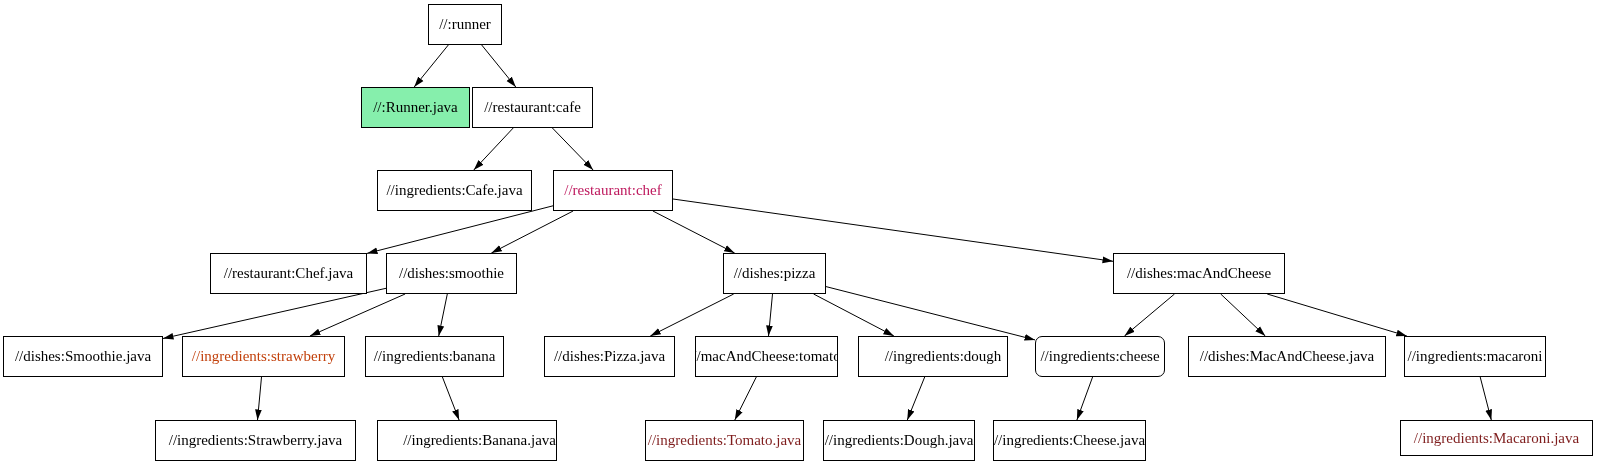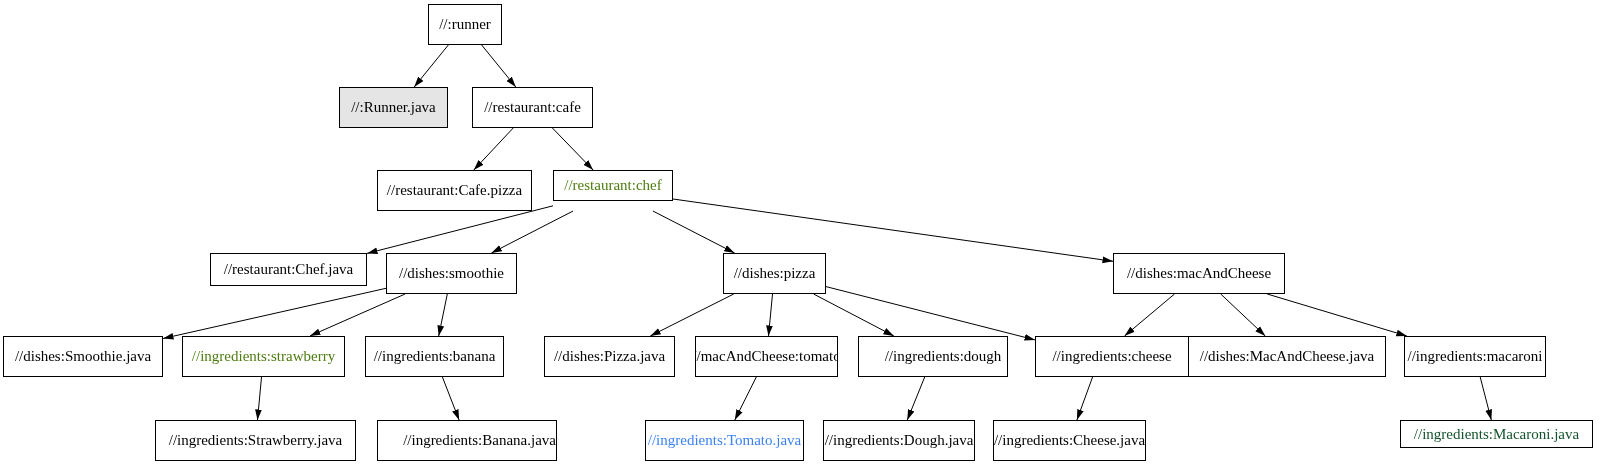--- a/index.html
+++ b/index.html
@@ -72,83 +72,83 @@
         <line x1="756.3" y1="377.0" x2="734.8" y2="420.0" stroke="#000000" stroke-width="1" marker-end="url(#arrowhead)"></line>
         <line x1="924.7" y1="377.0" x2="907.3" y2="420.0" stroke="#000000" stroke-width="1" marker-end="url(#arrowhead)"></line>
         <line x1="1092.6" y1="377.0" x2="1076.9" y2="420.0" stroke="#000000" stroke-width="1" marker-end="url(#arrowhead)"></line>
         <line x1="1480.2" y1="377.0" x2="1491.3" y2="420.0" stroke="#000000" stroke-width="1" marker-end="url(#arrowhead)"></line>
       </g>
   </svg>
   <div id="nodes-layer">
       <div class="graph-node" style="left: 428px; top: 4px; width: 74px; height: 41px; background: rgb(255, 255, 255); border-color: rgb(0, 0, 0); color: rgb(0, 0, 0);">
     <span class="node-label">//:runner</span>
   </div>
-      <div class="graph-node" style="left: 339px; top: 87px; width: 109px; height: 41px; background: #e5e5e5; border-color: rgb(0, 0, 0); color: rgb(0, 0, 0);">
+      <div class="graph-node" style="left: 361px; top: 87px; width: 109px; height: 41px; background: #86efac; border-color: rgb(0, 0, 0); color: rgb(0, 0, 0);">
     <span class="node-label">//:Runner.java</span>
   </div>
       <div class="graph-node" style="left: 472px; top: 87px; width: 121px; height: 41px; background: rgb(255, 255, 255); border-color: rgb(0, 0, 0); color: rgb(0, 0, 0);">
     <span class="node-label">//restaurant:cafe</span>
   </div>
       <div class="graph-node" style="left: 377px; top: 170px; width: 155px; height: 41px; background: rgb(255, 255, 255); border-color: rgb(0, 0, 0); color: rgb(0, 0, 0);">
-    <span class="node-label">//restaurant:Cafe.pizza</span>
+    <span class="node-label">//ingredients:Cafe.java</span>
   </div>
-      <div class="graph-node" style="left: 553px; top: 170px; width: 120px; height: 31px; background: rgb(255, 255, 255); border-color: rgb(0, 0, 0); color: #4d7c0f;">
+      <div class="graph-node" style="left: 553px; top: 170px; width: 120px; height: 41px; background: rgb(255, 255, 255); border-color: rgb(0, 0, 0); color: #be185d;">
     <span class="node-label">//restaurant:chef</span>
   </div>
-      <div class="graph-node" style="left: 210px; top: 253px; width: 157px; height: 33px; background: rgb(255, 255, 255); border-color: rgb(0, 0, 0); color: rgb(0, 0, 0);">
+      <div class="graph-node" style="left: 210px; top: 253px; width: 157px; height: 41px; background: rgb(255, 255, 255); border-color: rgb(0, 0, 0); color: rgb(0, 0, 0);">
     <span class="node-label">//restaurant:Chef.java</span>
   </div>
       <div class="graph-node" style="left: 386px; top: 253px; width: 131px; height: 41px; background: rgb(255, 255, 255); border-color: rgb(0, 0, 0); color: rgb(0, 0, 0);">
     <span class="node-label">//dishes:smoothie</span>
   </div>
       <div class="graph-node" style="left: 723px; top: 253px; width: 103px; height: 41px; background: rgb(255, 255, 255); border-color: rgb(0, 0, 0); color: rgb(0, 0, 0);">
     <span class="node-label">//dishes:pizza</span>
   </div>
       <div class="graph-node" style="left: 1113px; top: 253px; width: 172px; height: 41px; background: rgb(255, 255, 255); border-color: rgb(0, 0, 0); color: rgb(0, 0, 0);">
     <span class="node-label">//dishes:macAndCheese</span>
   </div>
       <div class="graph-node" style="left: 3px; top: 336px; width: 160px; height: 41px; background: rgb(255, 255, 255); border-color: rgb(0, 0, 0); color: rgb(0, 0, 0);">
     <span class="node-label">//dishes:Smoothie.java</span>
   </div>
-      <div class="graph-node" style="left: 182px; top: 336px; width: 163px; height: 41px; background: rgb(255, 255, 255); border-color: rgb(0, 0, 0); color: #4d7c0f;">
+      <div class="graph-node" style="left: 182px; top: 336px; width: 163px; height: 41px; background: rgb(255, 255, 255); border-color: rgb(0, 0, 0); color: #c2410c;">
     <span class="node-label">//ingredients:strawberry</span>
   </div>
       <div class="graph-node" style="left: 365px; top: 336px; width: 139px; height: 41px; background: rgb(255, 255, 255); border-color: rgb(0, 0, 0); color: rgb(0, 0, 0);">
     <span class="node-label">//ingredients:banana</span>
   </div>
       <div class="graph-node" style="left: 544px; top: 336px; width: 131px; height: 41px; background: rgb(255, 255, 255); border-color: rgb(0, 0, 0); color: rgb(0, 0, 0);">
     <span class="node-label">//dishes:Pizza.java</span>
   </div>
       <div class="graph-node" style="left: 695px; top: 336px; width: 143px; height: 41px; background: rgb(255, 255, 255); border-color: rgb(0, 0, 0); color: rgb(0, 0, 0);">
     <span class="node-label">//macAndCheese:tomato</span>
   </div>
       <div class="graph-node" style="left: 858px; top: 336px; width: 150px; height: 41px; background: rgb(255, 255, 255); border-color: rgb(0, 0, 0); color: rgb(0, 0, 0); padding-left: 20px;">
     <span class="node-label">//ingredients:dough</span>
   </div>
-      <div class="graph-node" style="left: 1035px; top: 336px; width: 154px; height: 41px; background: rgb(255, 255, 255); border-color: rgb(0, 0, 0); color: rgb(0, 0, 0);">
+      <div class="graph-node" style="left: 1035px; top: 336px; width: 130px; height: 41px; background: rgb(255, 255, 255); border-color: rgb(0, 0, 0); color: rgb(0, 0, 0); border-radius: 7px;">
     <span class="node-label">//ingredients:cheese</span>
   </div>
       <div class="graph-node" style="left: 1188px; top: 336px; width: 198px; height: 41px; background: rgb(255, 255, 255); border-color: rgb(0, 0, 0); color: rgb(0, 0, 0);">
     <span class="node-label">//dishes:MacAndCheese.java</span>
   </div>
       <div class="graph-node" style="left: 1404px; top: 336px; width: 142px; height: 41px; background: rgb(255, 255, 255); border-color: rgb(0, 0, 0); color: rgb(0, 0, 0);">
     <span class="node-label">//ingredients:macaroni</span>
   </div>
       <div class="graph-node" style="left: 155px; top: 420px; width: 201px; height: 41px; background: rgb(255, 255, 255); border-color: rgb(0, 0, 0); color: rgb(0, 0, 0);">
     <span class="node-label">//ingredients:Strawberry.java</span>
   </div>
       <div class="graph-node" style="left: 377px; top: 420px; width: 180px; height: 41px; background: rgb(255, 255, 255); border-color: rgb(0, 0, 0); color: rgb(0, 0, 0); justify-content: flex-end;">
     <span class="node-label">//ingredients:Banana.java</span>
   </div>
-      <div class="graph-node" style="left: 645px; top: 420px; width: 159px; height: 41px; background: rgb(255, 255, 255); border-color: rgb(0, 0, 0); color: #3b82f6;">
+      <div class="graph-node" style="left: 645px; top: 420px; width: 159px; height: 41px; background: rgb(255, 255, 255); border-color: rgb(0, 0, 0); color: #7f1d1d;">
     <span class="node-label">//ingredients:Tomato.java</span>
   </div>
       <div class="graph-node" style="left: 823px; top: 420px; width: 152px; height: 41px; background: rgb(255, 255, 255); border-color: rgb(0, 0, 0); color: rgb(0, 0, 0);">
     <span class="node-label">//ingredients:Dough.java</span>
   </div>
       <div class="graph-node" style="left: 993px; top: 420px; width: 153px; height: 41px; background: rgb(255, 255, 255); border-color: rgb(0, 0, 0); color: rgb(0, 0, 0);">
     <span class="node-label">//ingredients:Cheese.java</span>
   </div>
-      <div class="graph-node" style="left: 1400px; top: 420px; width: 193px; height: 28px; background: rgb(255, 255, 255); border-color: rgb(0, 0, 0); color: #14532d;">
+      <div class="graph-node" style="left: 1400px; top: 420px; width: 193px; height: 36px; background: rgb(255, 255, 255); border-color: rgb(0, 0, 0); color: #7f1d1d;">
     <span class="node-label">//ingredients:Macaroni.java</span>
   </div>
     </div>
 </div>
 
 </body></html>

